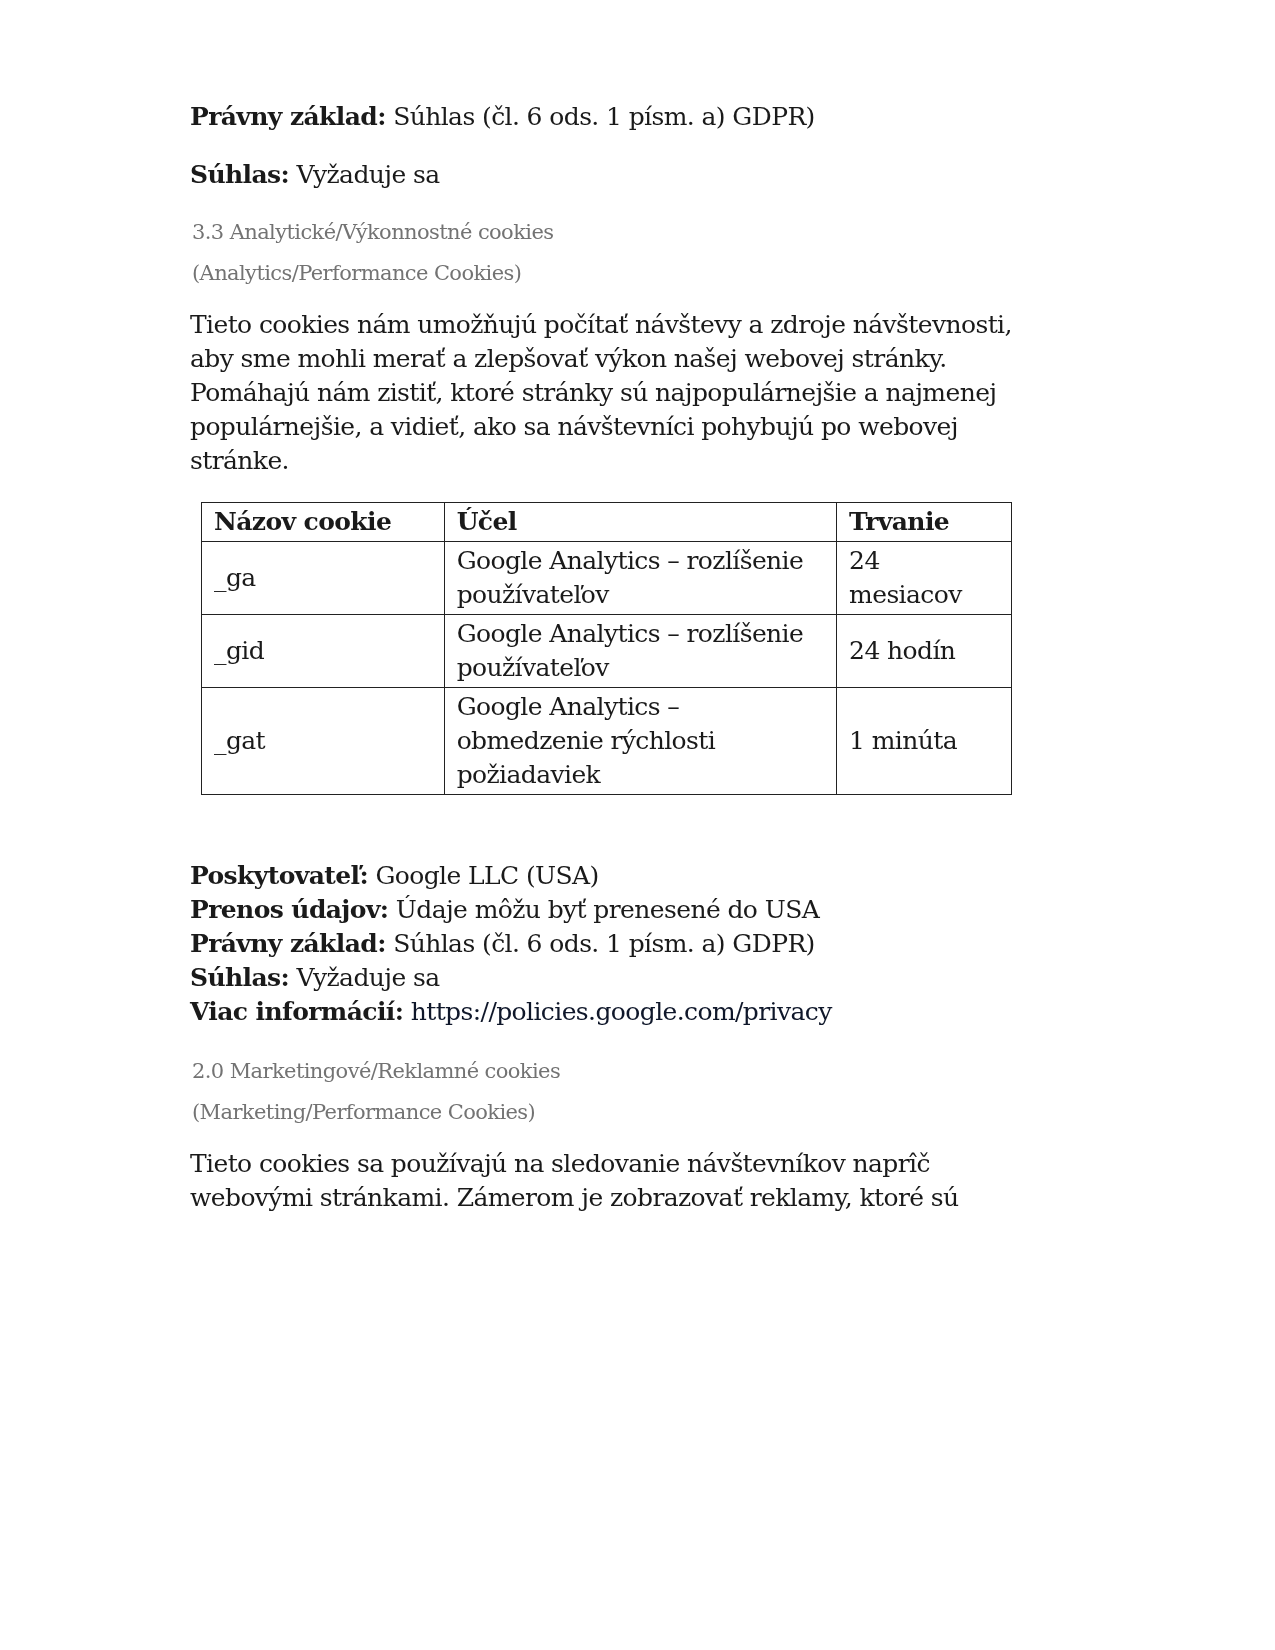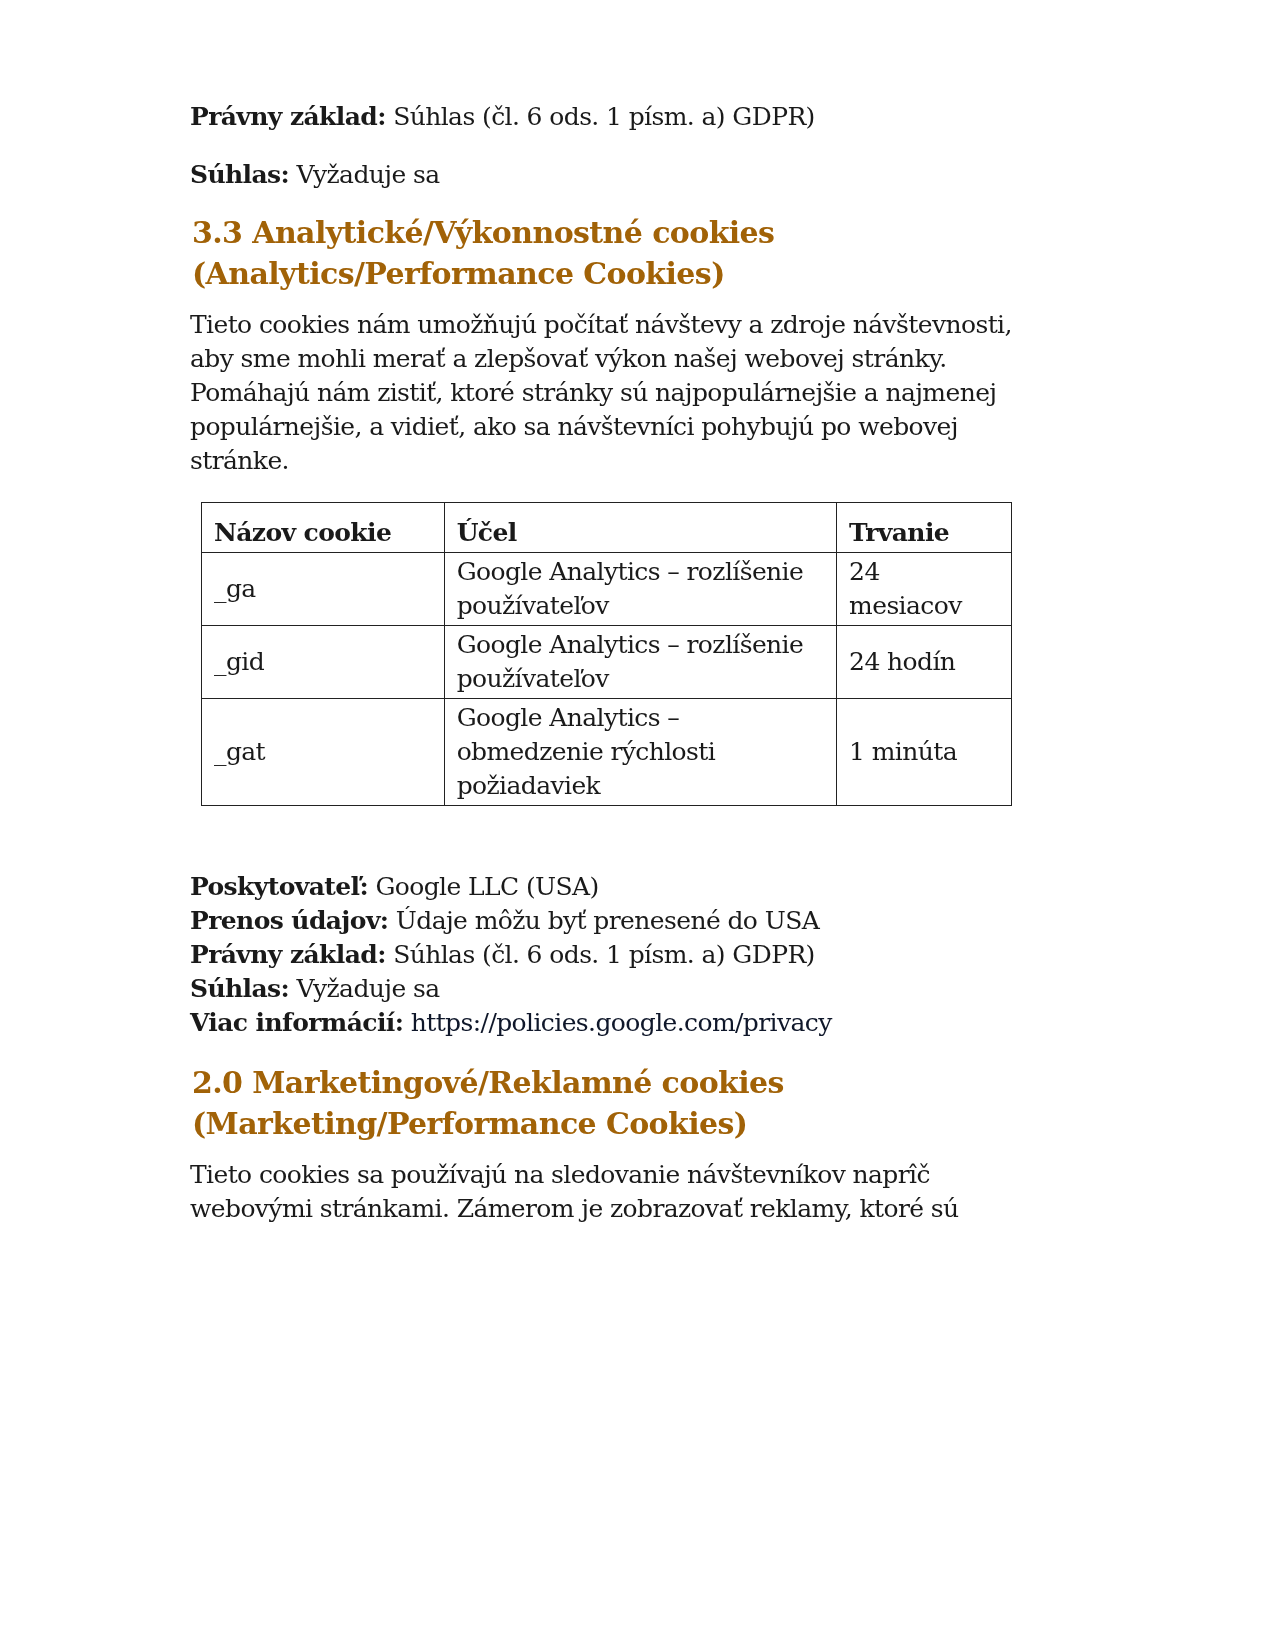--- a/index.html
+++ b/index.html
@@ -2,27 +2,27 @@
 <html><head>
   <meta charset="utf-8">
   <style>
     html, body { margin: 0; padding: 0; background: #ffffff; }
     body { width: 1275px; height: 1650px; position: relative; overflow: hidden;
       font-family: "DejaVu Serif", "Liberation Serif", serif; color: #1a1a1a; }
     .page { position: absolute; left: 190px; top: 100px; width: 840px; }
     .line { font-size: 25px; line-height: 34px; margin: 0; letter-spacing: -0.6px; }
     .line b { font-weight: bold; }
     .p-gap { margin-bottom: 24px; }
-    h2 { font-size: 30px; line-height: 41px; font-weight: bold; color: #a16207;
+    h2 { font-size: 21px; line-height: 41px; font-weight: normal; color: #737373;
       margin: 0 0 14px 2px; letter-spacing: -0.6px; }
     .para { font-size: 25px; line-height: 34px; margin: 0 0 24px 0; letter-spacing: -0.6px; }
     table { border-collapse: collapse; margin: 0 0 0 11px; width: 811px; }
     th, td { border: 1.5px solid #222; font-size: 25px; line-height: 34px;
       padding: 2px 12px 2px 12px; text-align: left; vertical-align: middle; letter-spacing: -0.6px; }
-    th { font-weight: bold; padding-top: 13px; padding-bottom: 2px; }
+    th { font-weight: bold; padding-top: 2px; padding-bottom: 2px; }
     .c1 { width: 218px; } .c2 { width: 368px; } .c3 { width: 150px; }
     .meta { margin-top: 64px; }
     .meta .line { margin: 0; }
     a.link { color: #0f172a; text-decoration: none; }
     .h-gap { margin-top: 22px; }
   </style>
 </head>
 <body>
 
 <div class="page">

